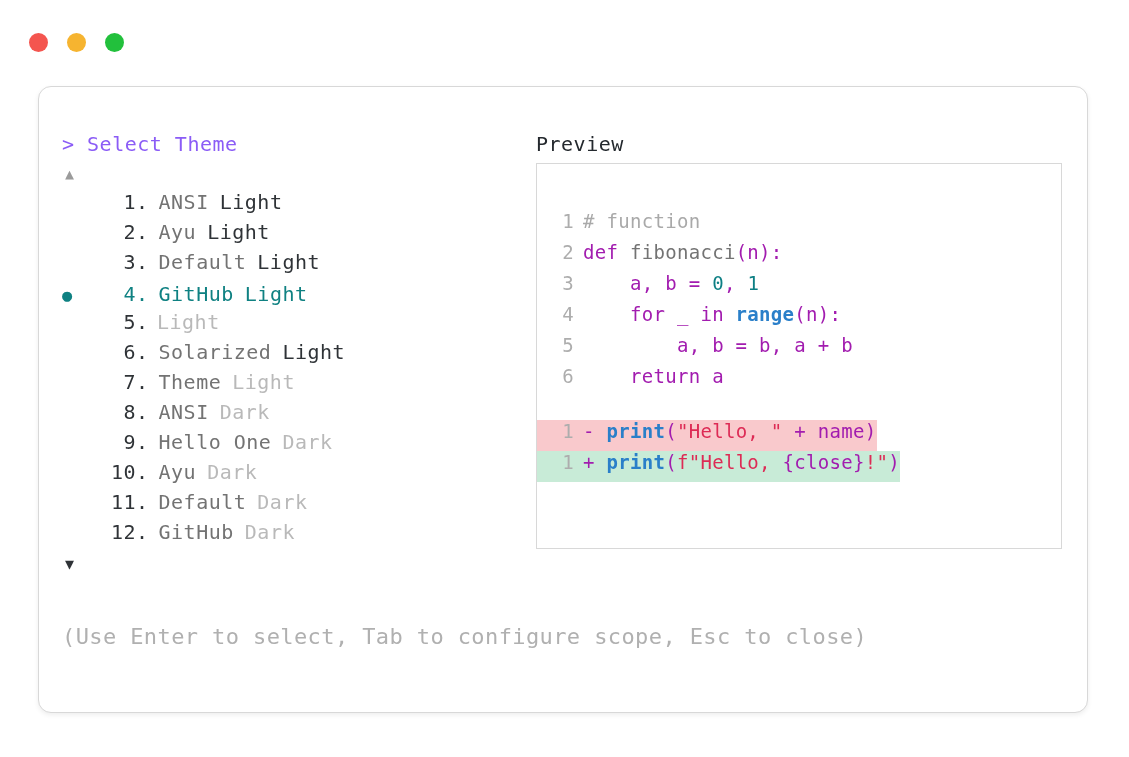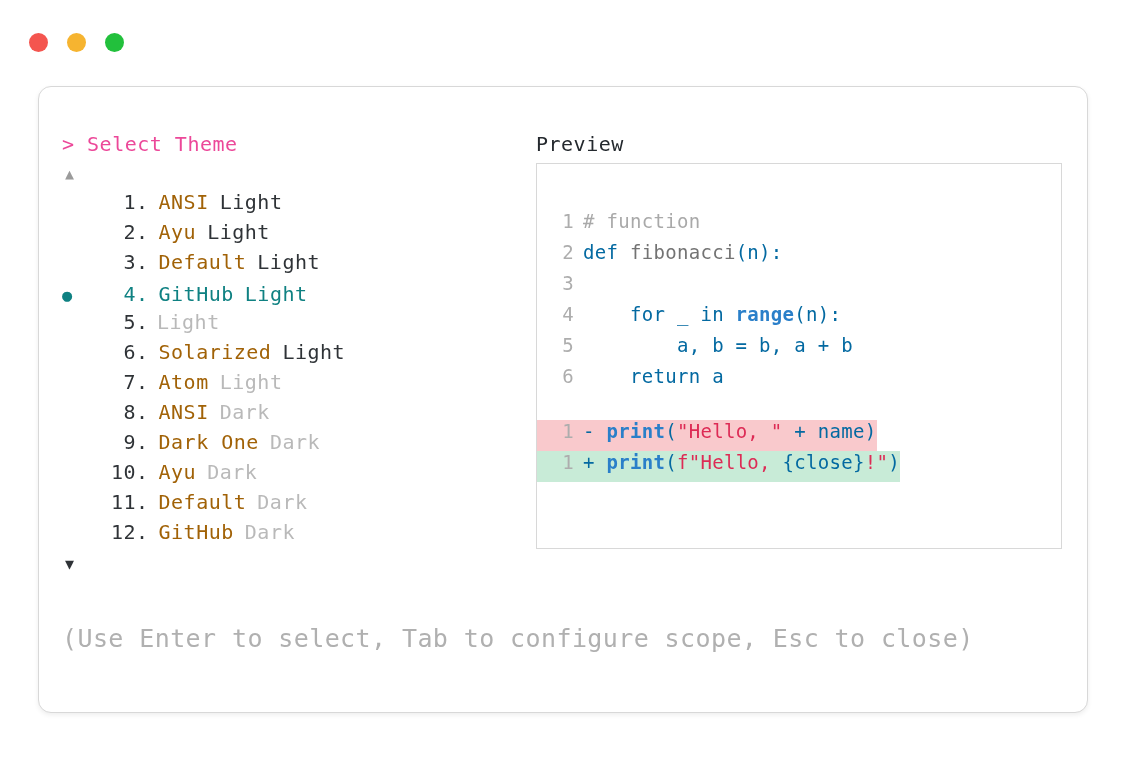--- a/index.html
+++ b/index.html
@@ -55,21 +55,21 @@
   
   .left-pane {
     position: absolute;
     left: 23px;
     top: 45px;
     width: 470px;
   }
 
   .prompt-line {
     font-size: 20px;
-    color: #ec4899;
+    color: #8b5cf6;
     letter-spacing: 0.5px;
     white-space: pre;
     margin-bottom: 10px;
   }
 
   .scroll-arrow {
     font-size: 15px;
     line-height: 16px;
     height: 16px;
     letter-spacing: 0;
@@ -104,34 +104,34 @@
     width: 44px;
     flex: 0 0 44px;
     text-align: right;
     color: #2f3337;
   }
   .dot-sep {
     width: 10px;
     flex: 0 0 10px;
     color: #2f3337;
   }
-  .name-col { color: #a16207; }
+  .name-col { color: #737373; }
   .variant-col { color: #b9b9b9; margin-left: 11px; text-align: right; }
   .variant-col.strong { color: #2f3337; }
 
   .theme-row.selected .num-col,
   .theme-row.selected .dot-sep,
   .theme-row.selected .name-col,
   .theme-row.selected .variant-col { color: #0f8182; }
 
   .footer-hint {
     position: absolute;
     left: 23px;
     top: 537px;
-    font-size: 25px;
+    font-size: 22px;
     color: #b0b0b0;
     letter-spacing: 0.4px;
     white-space: pre;
   }
 
   
   .right-pane {
     position: absolute;
     left: 497px;
     top: 45px;
@@ -174,21 +174,21 @@
     padding-right: 9px;
     box-sizing: border-box;
   }
   .code-text { color: #2f3337; }
 
   .tok-comment { color: #a9a9a9; text-align: right; }
   .tok-func    { color: #737373; }
   .tok-builtin { color: #2a7fc9; font-weight: bold; }
   .tok-num     { color: #0d7f84; }
   .tok-str     { color: #dd2b55; }
-  .tok-plain   { color: #0369a1; }
+  .tok-plain   { color: #a21caf; }
 
   .diff-gap { height: 24px; }
   .hl-del { background: #f9c9cc; }
   .hl-add { background: #c8ebd7; }
 </style>
 </head>
 <body>
 
 <div class="window-dots">
   <div class="dot red"></div>
@@ -204,40 +204,40 @@
 
       <div class="scroll-arrow up">▲</div>
 
       <div class="theme-list" id="theme-list">
           <div class="theme-row"><span class="bullet-col"></span><span class="num-col">1</span><span class="dot-sep">.</span><span class="name-col"> ANSI</span><span class="variant-col strong">Light</span></div>
           <div class="theme-row"><span class="bullet-col"></span><span class="num-col">2</span><span class="dot-sep">.</span><span class="name-col"> Ayu</span><span class="variant-col strong">Light</span></div>
           <div class="theme-row"><span class="bullet-col"></span><span class="num-col">3</span><span class="dot-sep">.</span><span class="name-col"> Default</span><span class="variant-col strong">Light</span></div>
           <div class="theme-row selected"><span class="bullet-col">●</span><span class="num-col">4</span><span class="dot-sep">.</span><span class="name-col"> GitHub</span><span class="variant-col strong">Light</span></div>
           <div class="theme-row"><span class="bullet-col"></span><span class="num-col">5</span><span class="dot-sep">.</span><span class="variant-col">Light</span></div>
           <div class="theme-row"><span class="bullet-col"></span><span class="num-col">6</span><span class="dot-sep">.</span><span class="name-col"> Solarized</span><span class="variant-col strong">Light</span></div>
-          <div class="theme-row"><span class="bullet-col"></span><span class="num-col">7</span><span class="dot-sep">.</span><span class="name-col"> Atom</span><span class="variant-col">Light</span></div>
+          <div class="theme-row"><span class="bullet-col"></span><span class="num-col">7</span><span class="dot-sep">.</span><span class="name-col"> Theme</span><span class="variant-col">Light</span></div>
           <div class="theme-row"><span class="bullet-col"></span><span class="num-col">8</span><span class="dot-sep">.</span><span class="name-col"> ANSI</span><span class="variant-col">Dark</span></div>
-          <div class="theme-row"><span class="bullet-col"></span><span class="num-col">9</span><span class="dot-sep">.</span><span class="name-col"> Dark One</span><span class="variant-col">Dark</span></div>
+          <div class="theme-row"><span class="bullet-col"></span><span class="num-col">9</span><span class="dot-sep">.</span><span class="name-col"> Hello One</span><span class="variant-col">Dark</span></div>
           <div class="theme-row"><span class="bullet-col"></span><span class="num-col">10</span><span class="dot-sep">.</span><span class="name-col"> Ayu</span><span class="variant-col">Dark</span></div>
           <div class="theme-row"><span class="bullet-col"></span><span class="num-col">11</span><span class="dot-sep">.</span><span class="name-col"> Default</span><span class="variant-col">Dark</span></div>
           <div class="theme-row"><span class="bullet-col"></span><span class="num-col">12</span><span class="dot-sep">.</span><span class="name-col"> GitHub</span><span class="variant-col">Dark</span></div>
         </div>
 
       <div class="scroll-arrow down">▼</div>
     </div>
 
     <div class="footer-hint">(Use Enter to select, Tab to configure scope, Esc to close)</div>
 
     <div class="right-pane">
       <div class="preview-title">Preview</div>
       <div class="preview-box">
         <div id="code-block">
             <div class="code-line"><span class="ln">1</span><span class="code-text"><span class="tok-comment"># function</span></span></div>
             <div class="code-line"><span class="ln">2</span><span class="code-text"><span class="tok-plain">def </span><span class="tok-func">fibonacci</span><span class="tok-plain">(n):</span></span></div>
-            <div class="code-line"><span class="ln">3</span></div>
+            <div class="code-line"><span class="ln">3</span><span class="code-text"><span class="tok-plain">    a, b = </span><span class="tok-num">0</span><span class="tok-plain">, </span><span class="tok-num">1</span></span></div>
             <div class="code-line"><span class="ln">4</span><span class="code-text"><span class="tok-plain">    for _ in </span><span class="tok-builtin">range</span><span class="tok-plain">(n):</span></span></div>
             <div class="code-line"><span class="ln">5</span><span class="code-text"><span class="tok-plain">        a, b = b, a + b</span></span></div>
             <div class="code-line"><span class="ln">6</span><span class="code-text"><span class="tok-plain">    return a</span></span></div>
           </div>
         <div class="diff-gap"></div>
         <div id="diff-block">
             <div class="code-line"><span class="hl hl-del"><span class="ln">1</span><span class="code-text"><span class="tok-plain">- </span><span class="tok-builtin">print</span><span class="tok-plain">(</span><span class="tok-str">"Hello, "</span><span class="tok-plain"> + name)</span></span></span></div>
             <div class="code-line"><span class="hl hl-add"><span class="ln">1</span><span class="code-text"><span class="tok-plain">+ </span><span class="tok-builtin">print</span><span class="tok-plain">(</span><span class="tok-str">f"Hello, </span><span class="tok-plain">{close}</span><span class="tok-str">!"</span><span class="tok-plain">)</span></span></span></div>
           </div>
       </div>

